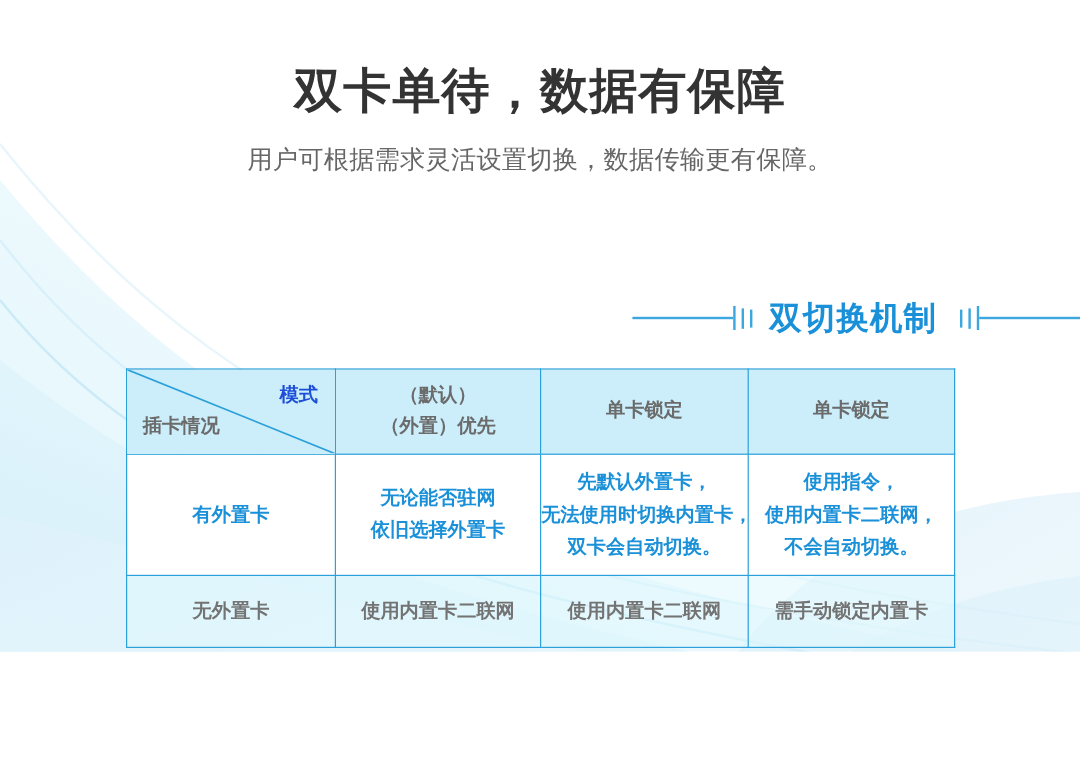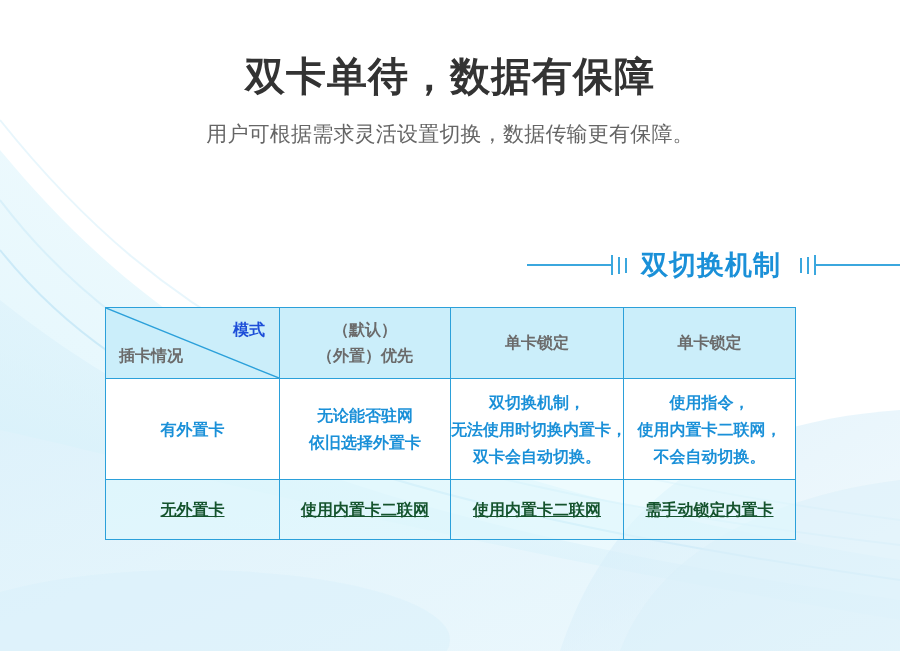--- a/index.html
+++ b/index.html
@@ -12,21 +12,21 @@
     overflow: hidden;
     background: #ffffff;
     font-family: "Liberation Sans", "DejaVu Sans", sans-serif;
     position: relative;
   }
 
   #page {
     position: absolute;
     inset: 0;
     width: 900px;
-    height: 651px;
+    height: 543px;
     overflow: hidden;
   }
 
   
   .bg-layer {
     position: absolute;
     inset: 0;
     width: 900px;
     height: 651px;
     pointer-events: none;
@@ -163,25 +163,24 @@
     background: #ffffff;
     height: 100px;
     color: #1a90d8;
     font-size: 16px;
     font-weight: bold;
     line-height: 27px;
   }
   tr.r2 td {
     background: rgba(222,248,253,0.55);
     height: 59px;
-    color: #14532d;
+    color: #737373;
     font-size: 16px;
     font-weight: bold;
     line-height: 26px;
-    text-decoration: underline;
   }
   .cellline { display: block; white-space: nowrap; }
 </style>
 </head>
 <body>
 
 <div id="page">
 
   <svg class="bg-layer" viewBox="0 0 900 651" preserveAspectRatio="none" xmlns="http://www.w3.org/2000/svg">
     <defs>
@@ -268,21 +267,21 @@
           </td>
         </tr>
 
         <tr class="r1">
           <td>有外置卡</td>
           <td>
             <span class="cellline">无论能否驻网</span>
             <span class="cellline">依旧选择外置卡</span>
           </td>
           <td>
-            <span class="cellline">双切换机制，</span>
+            <span class="cellline">先默认外置卡，</span>
             <span class="cellline">无法使用时切换内置卡，</span>
             <span class="cellline">双卡会自动切换。</span>
           </td>
           <td>
             <span class="cellline">使用指令，</span>
             <span class="cellline">使用内置卡二联网，</span>
             <span class="cellline">不会自动切换。</span>
           </td>
         </tr>
 

